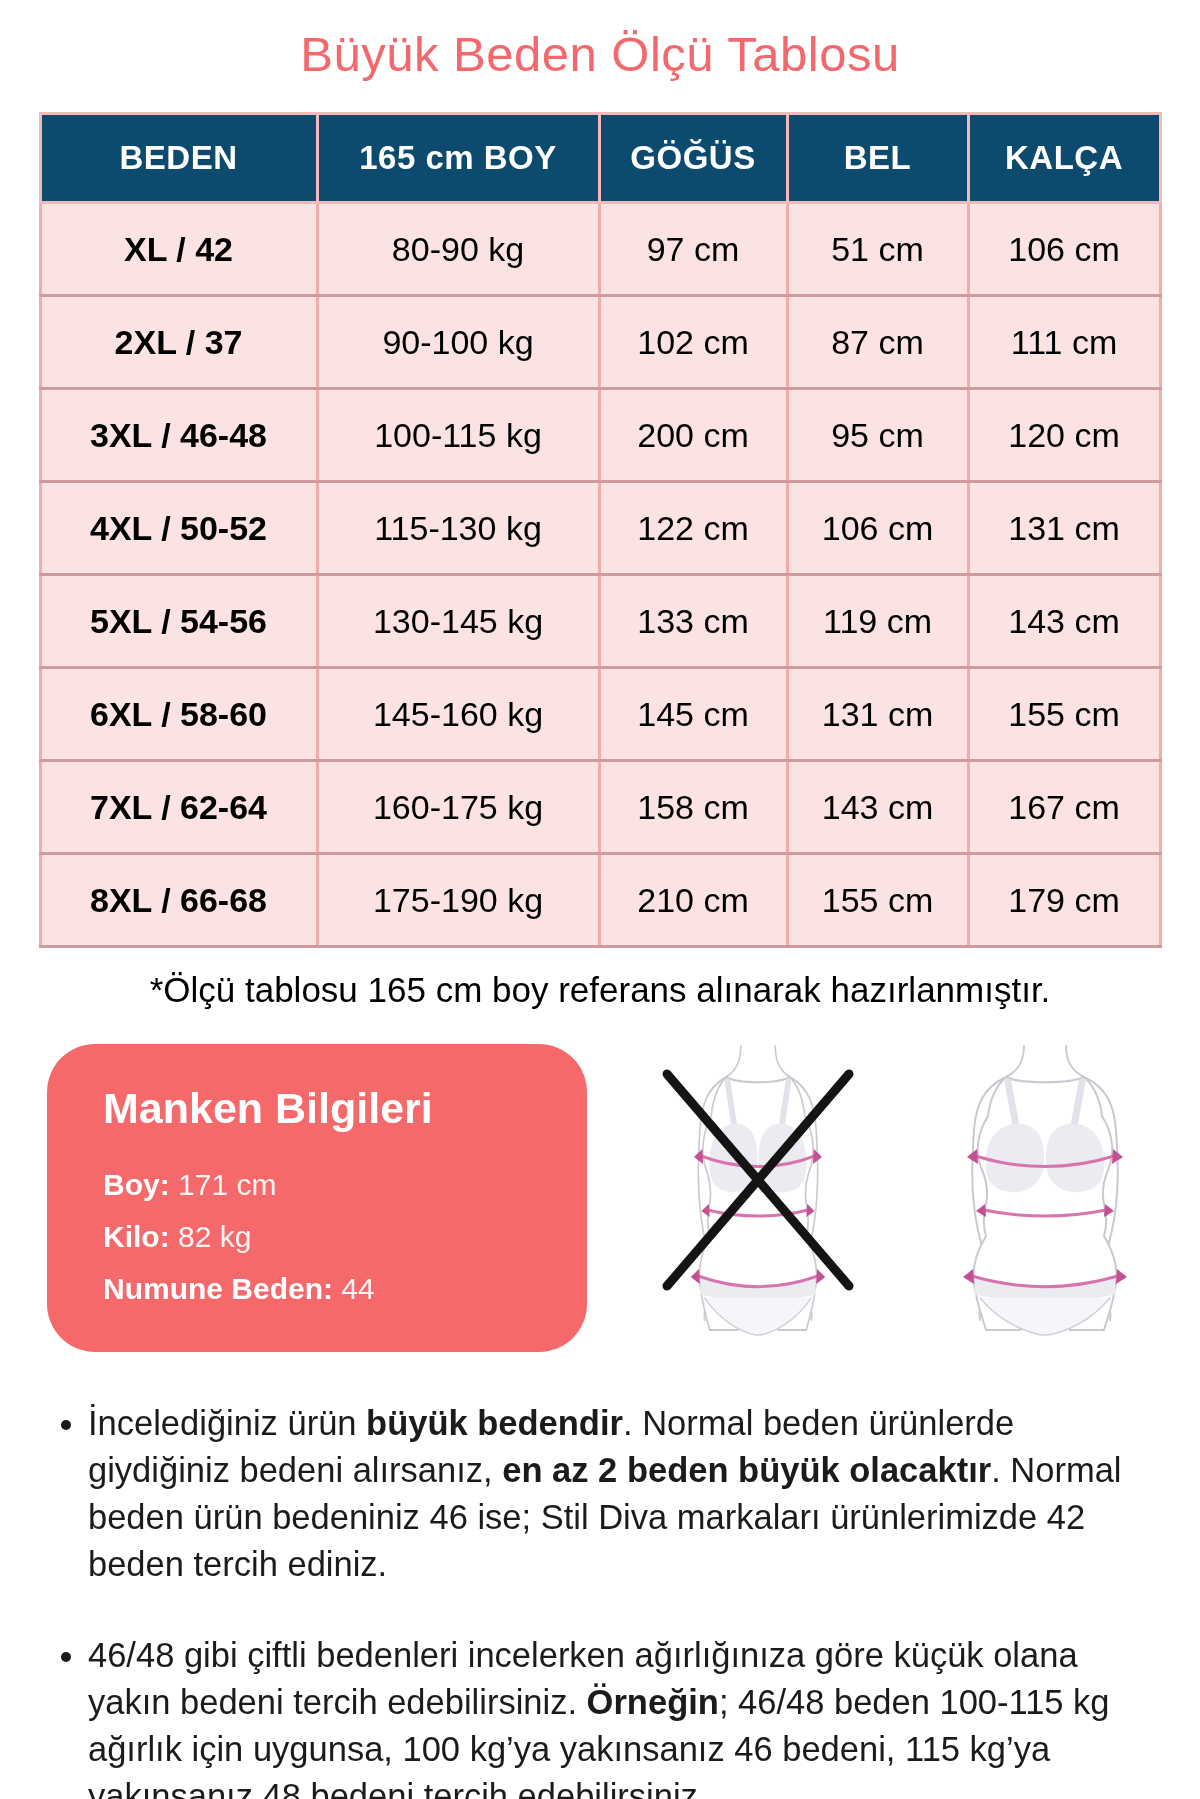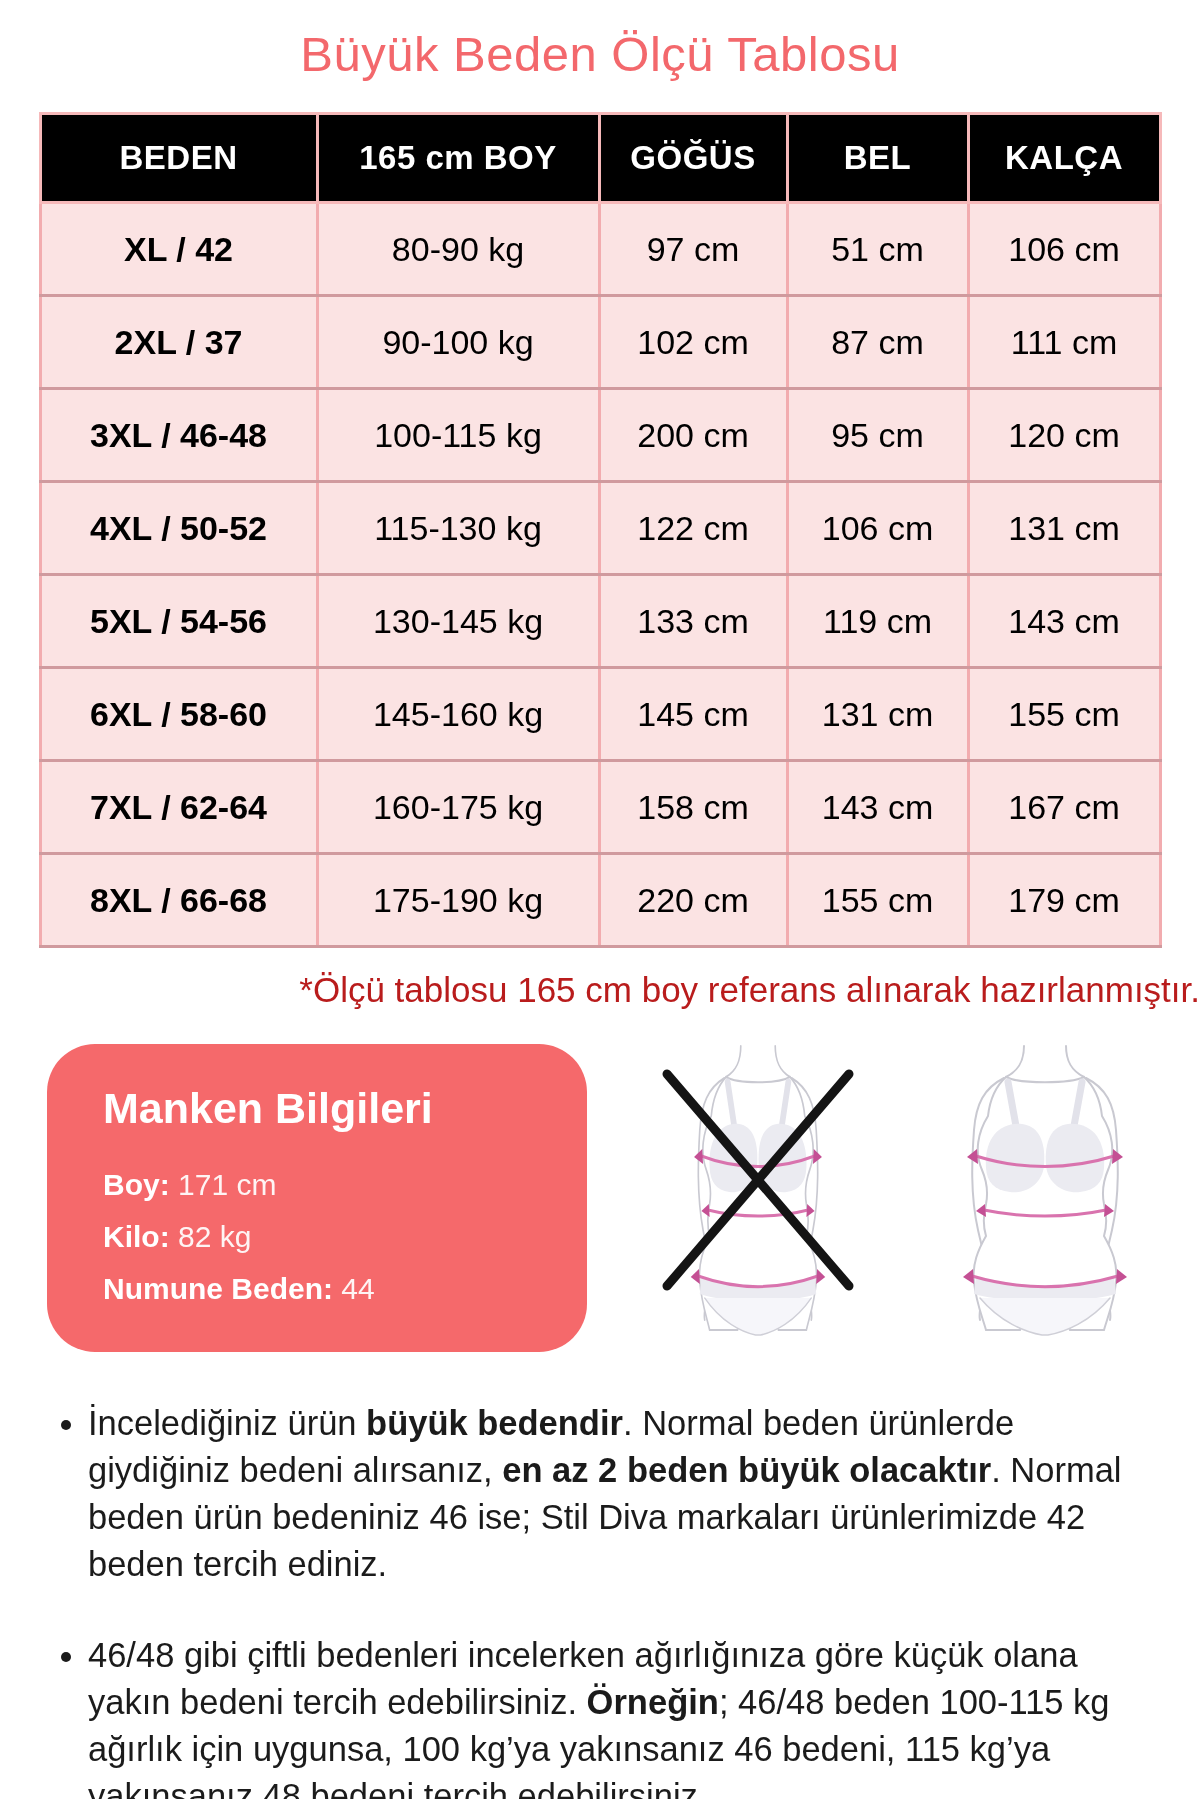--- a/index.html
+++ b/index.html
@@ -11,33 +11,33 @@
   .page-title{
     text-align:center;color:#F3686C;font-size:49px;font-weight:400;
     margin:26px 0 0 0;letter-spacing:0.5px;
   }
   
   table.size-table{
     width:1120px;margin:30px auto 0 auto;border-collapse:collapse;
     table-layout:fixed;border:3px solid #F2ACAF;
   }
   table.size-table th{
-    background:#000000;color:#ffffff;font-size:33px;font-weight:700;
+    background:#0c4a6e;color:#ffffff;font-size:33px;font-weight:700;
     height:84px;border:3px solid #F6B9BA;letter-spacing:0.5px;
   }
   table.size-table td{
     background:#FBE3E3;font-size:34px;text-align:center;height:88px;
     border-left:3px solid #F2ACAF;border-right:3px solid #F2ACAF;
     border-top:3px solid #D09A9E;border-bottom:3px solid #D09A9E;
     color:#000000;
   }
   table.size-table td.col-size{font-weight:700;}
   
   .footnote{
-    text-align:right;font-size:35px;margin-top:22px;color:#b91c1c;
+    text-align:center;font-size:35px;margin-top:22px;color:#000000;
   }
   
   .model-section{display:flex;margin:34px 0 0 47px;height:308px;}
   .model-box{
     width:540px;min-width:540px;box-sizing:border-box;background:#F5696B;
     border-radius:48px;padding:40px 12px 0 56px;color:#ffffff;
   }
   .model-box h2{margin:0 0 26px 0;font-size:43px;font-weight:700;}
   .mi-row{font-size:30px;line-height:52px;}
   .mi-label{font-weight:700;}
@@ -125,21 +125,21 @@
       <tr>
         <td class="col-size">7XL / 62-64</td>
         <td>160-175 kg</td>
         <td>158 cm</td>
         <td>143 cm</td>
         <td>167 cm</td>
       </tr>
       <tr>
         <td class="col-size">8XL / 66-68</td>
         <td>175-190 kg</td>
-        <td>220 cm</td>
+        <td>210 cm</td>
         <td>155 cm</td>
         <td>179 cm</td>
       </tr>
     </tbody>
 </table>
 
 <div class="footnote">*Ölçü tablosu 165 cm boy referans alınarak hazırlanmıştır.</div>
 
 <div class="model-section">
   <div class="model-box">

